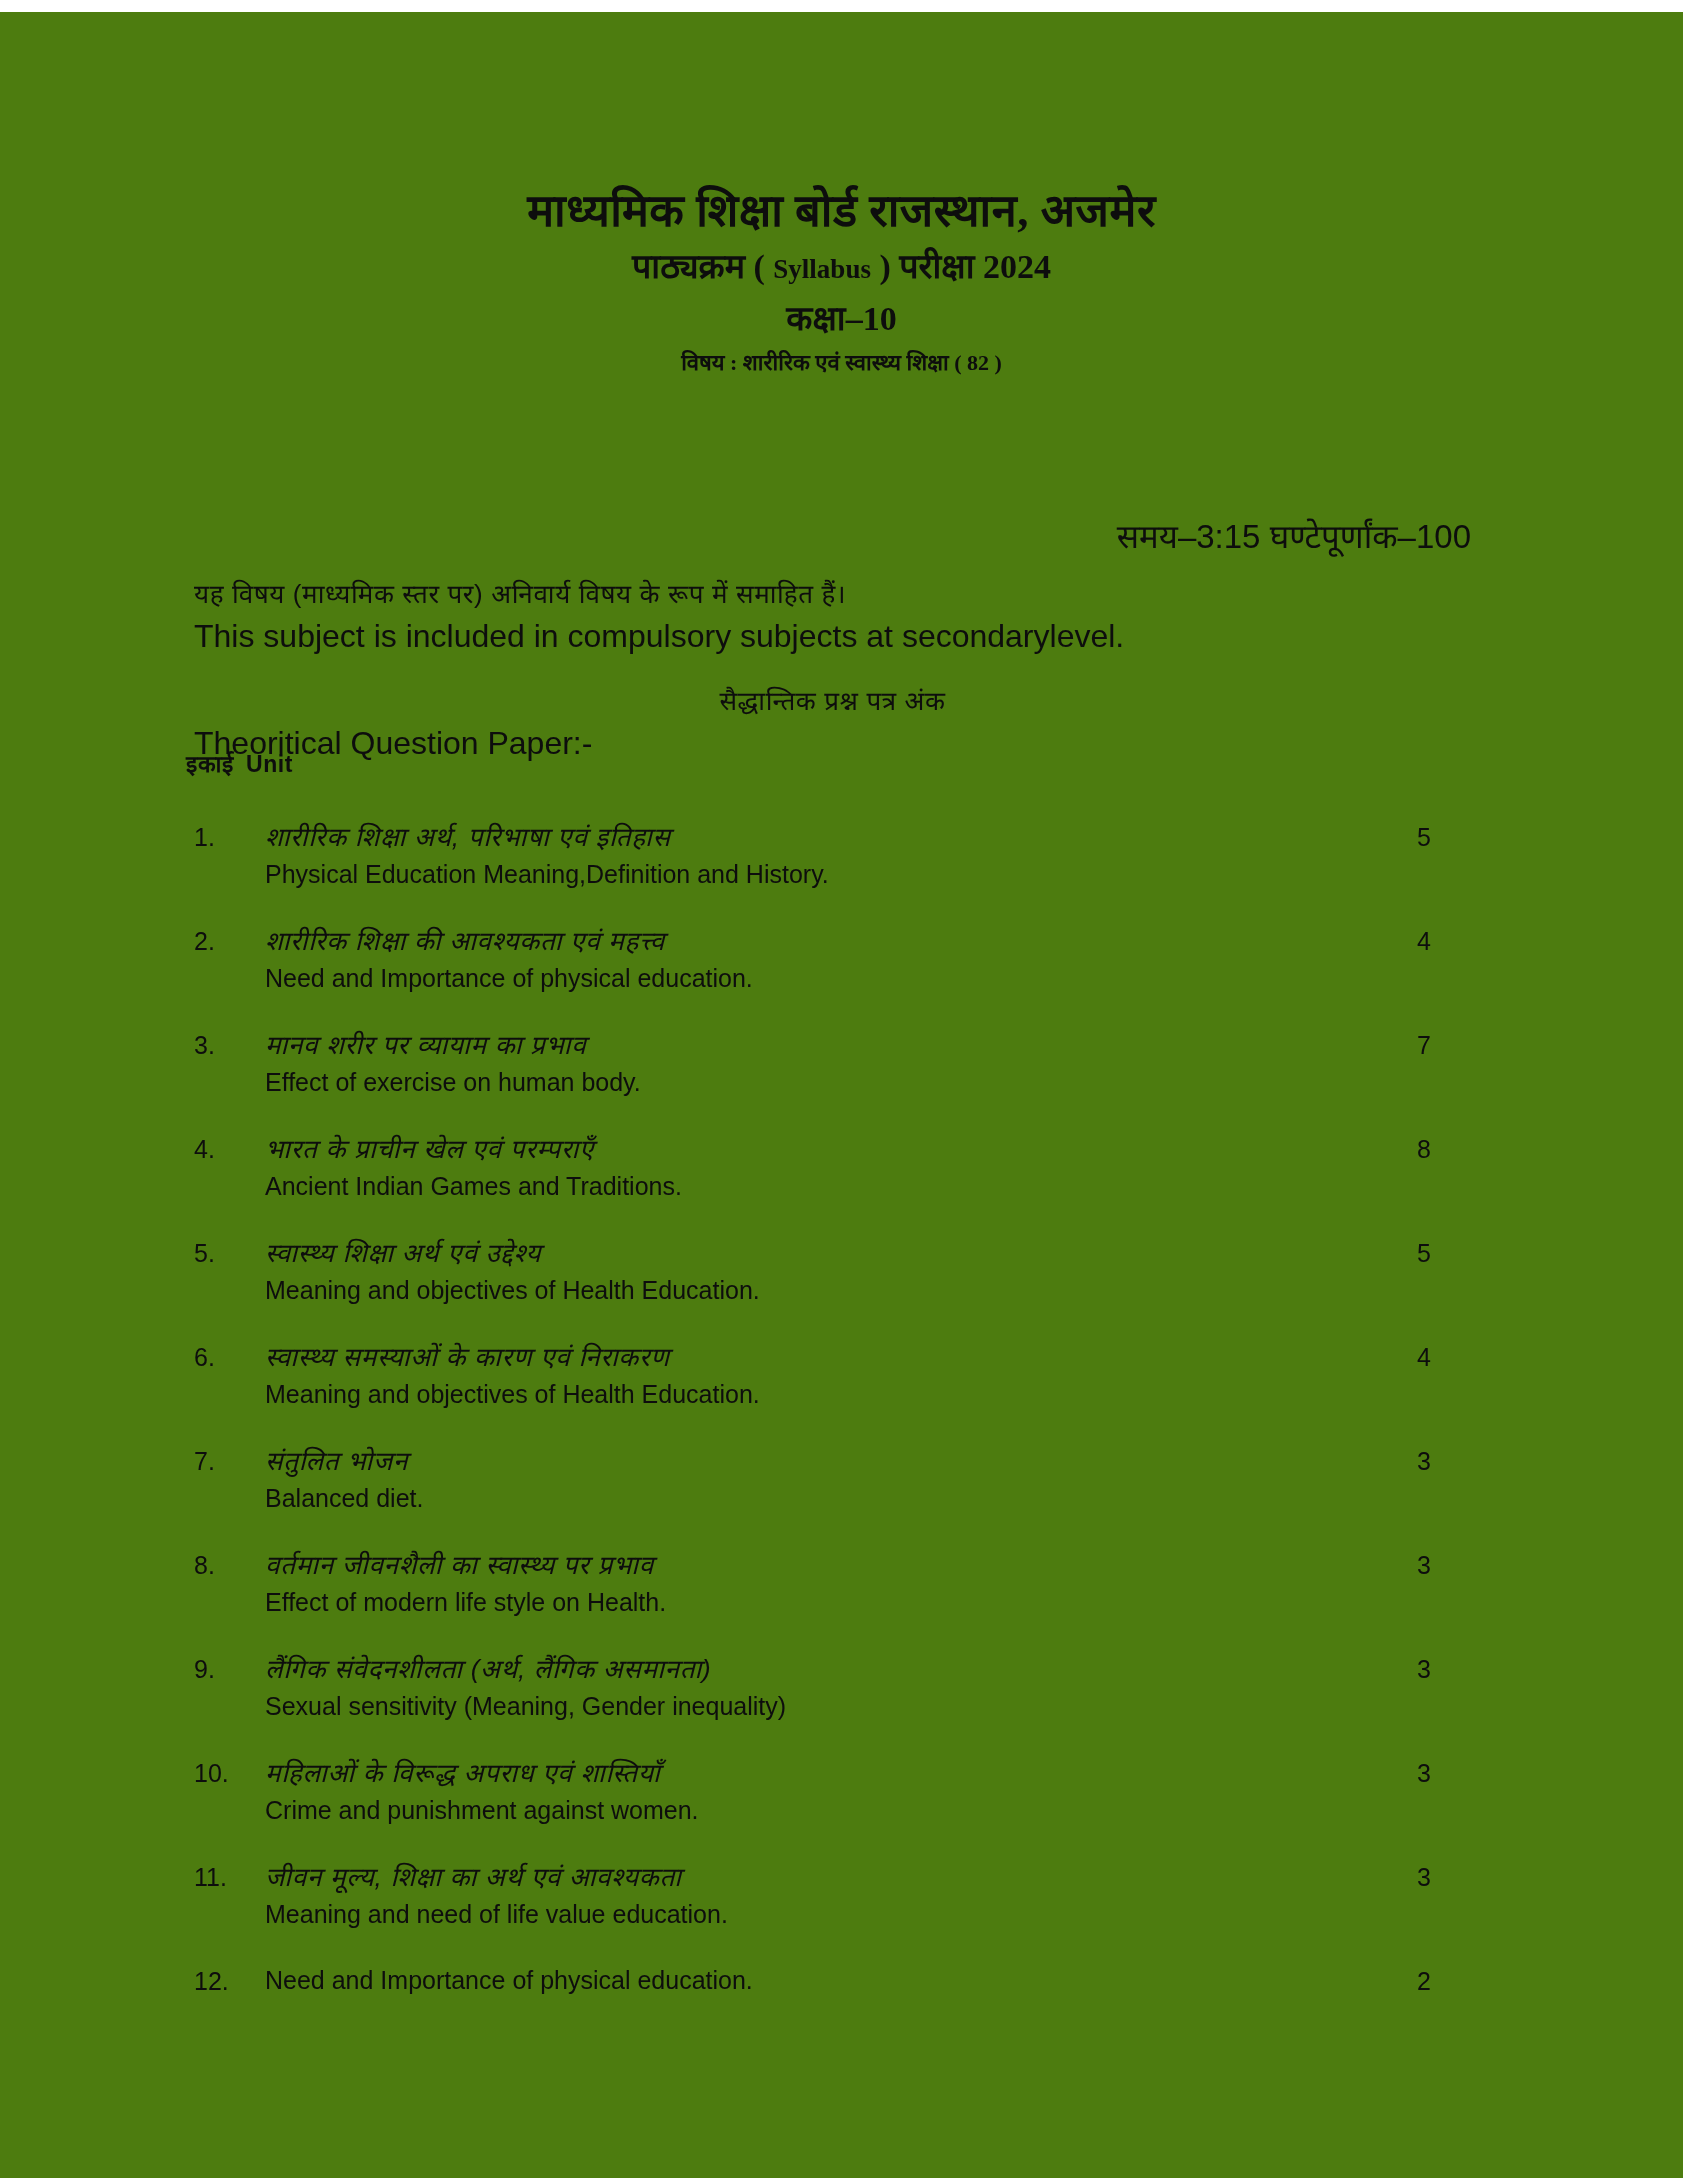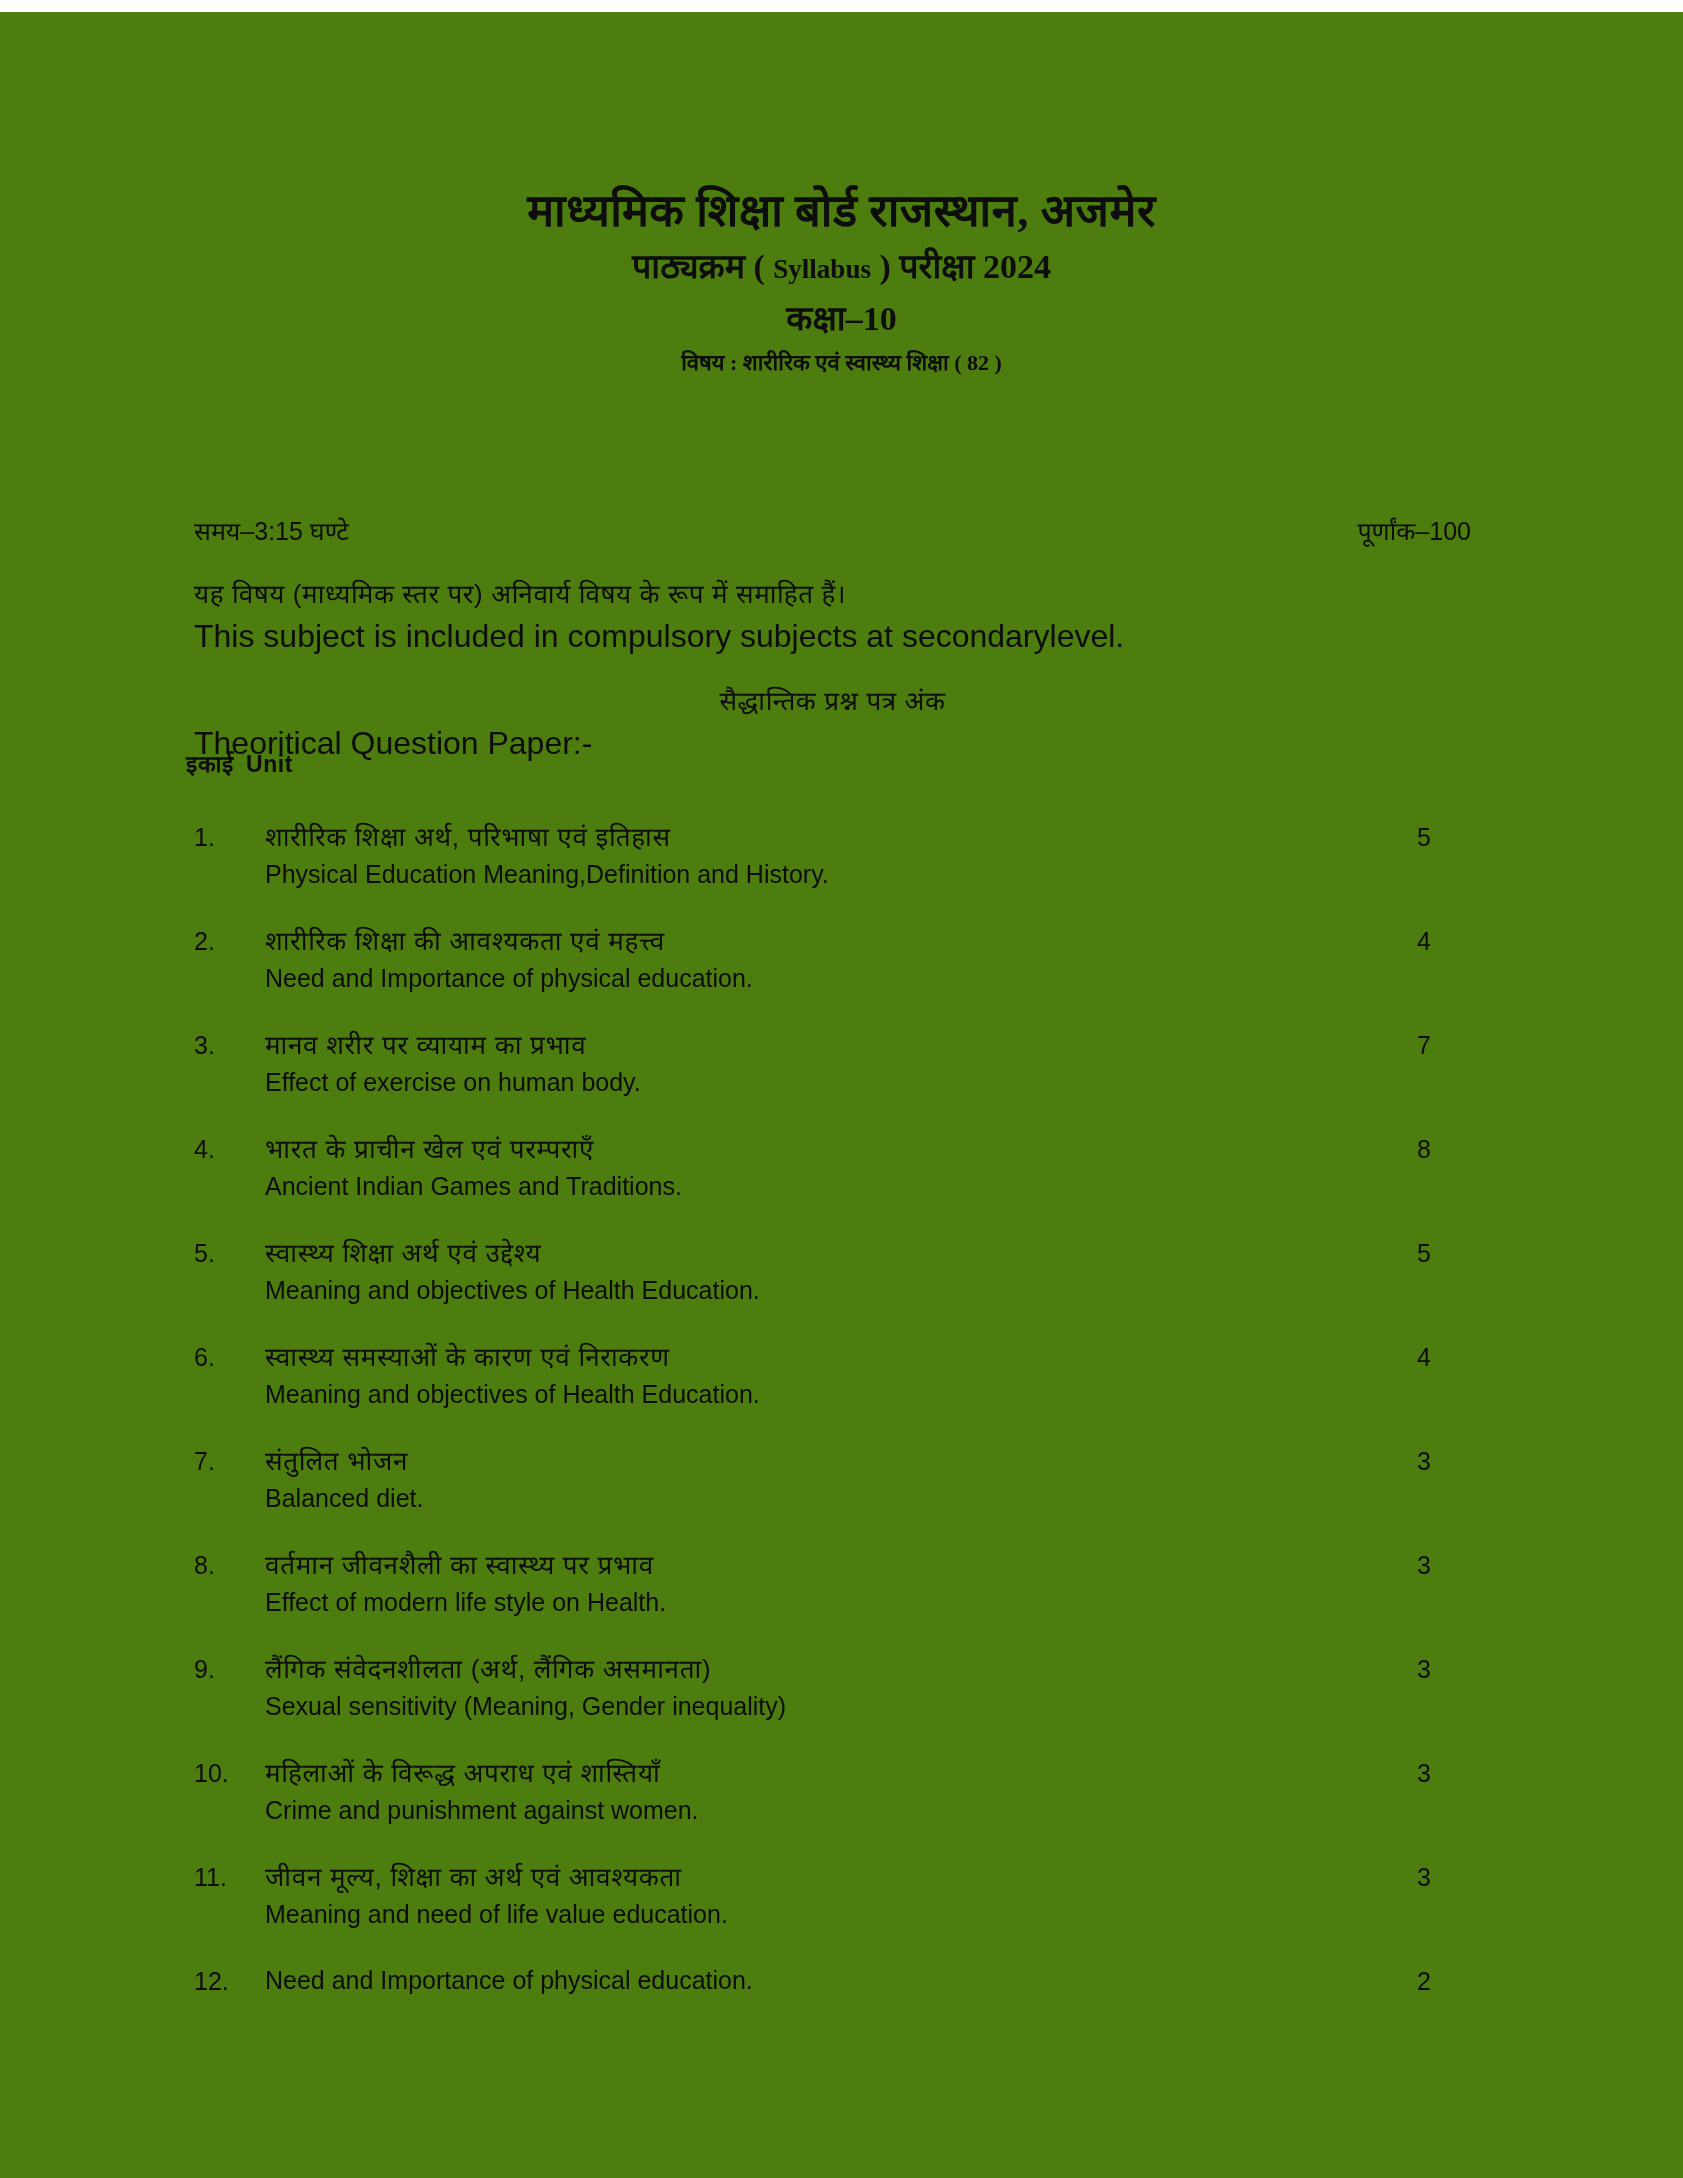--- a/index.html
+++ b/index.html
@@ -60,23 +60,23 @@
     margin: 14px 0 0 0;
   }
 
   
   .meta-row {
     position: absolute;
     top: 501px;
     left: 194px;
     width: 1277px;
     display: flex;
-    justify-content: space-between;
+    justify-content: flex-end;
     align-items: baseline;
-    font-size: 25px;
+    font-size: 33px;
     font-family: "Liberation Sans", "DejaVu Sans", sans-serif;
   }
   .meta-row .meta-item { white-space: nowrap; }
 
   
   .intro {
     position: absolute;
     top: 566px;
     left: 194px;
     width: 1277px;
@@ -131,20 +131,21 @@
   }
   .item-body {
     margin-left: 71px;
     margin-right: 168px;
   }
   .item-hi {
     font-size: 26px;
     line-height: 1.34;
     letter-spacing: 0.7px;
     white-space: nowrap;
+    font-style: italic;
   }
   .item-en {
     font-size: 25px;
     line-height: 1.34;
     margin-top: 3px;
     white-space: nowrap;
   }
   .item-marks {
     position: absolute;
     right: 40px;

